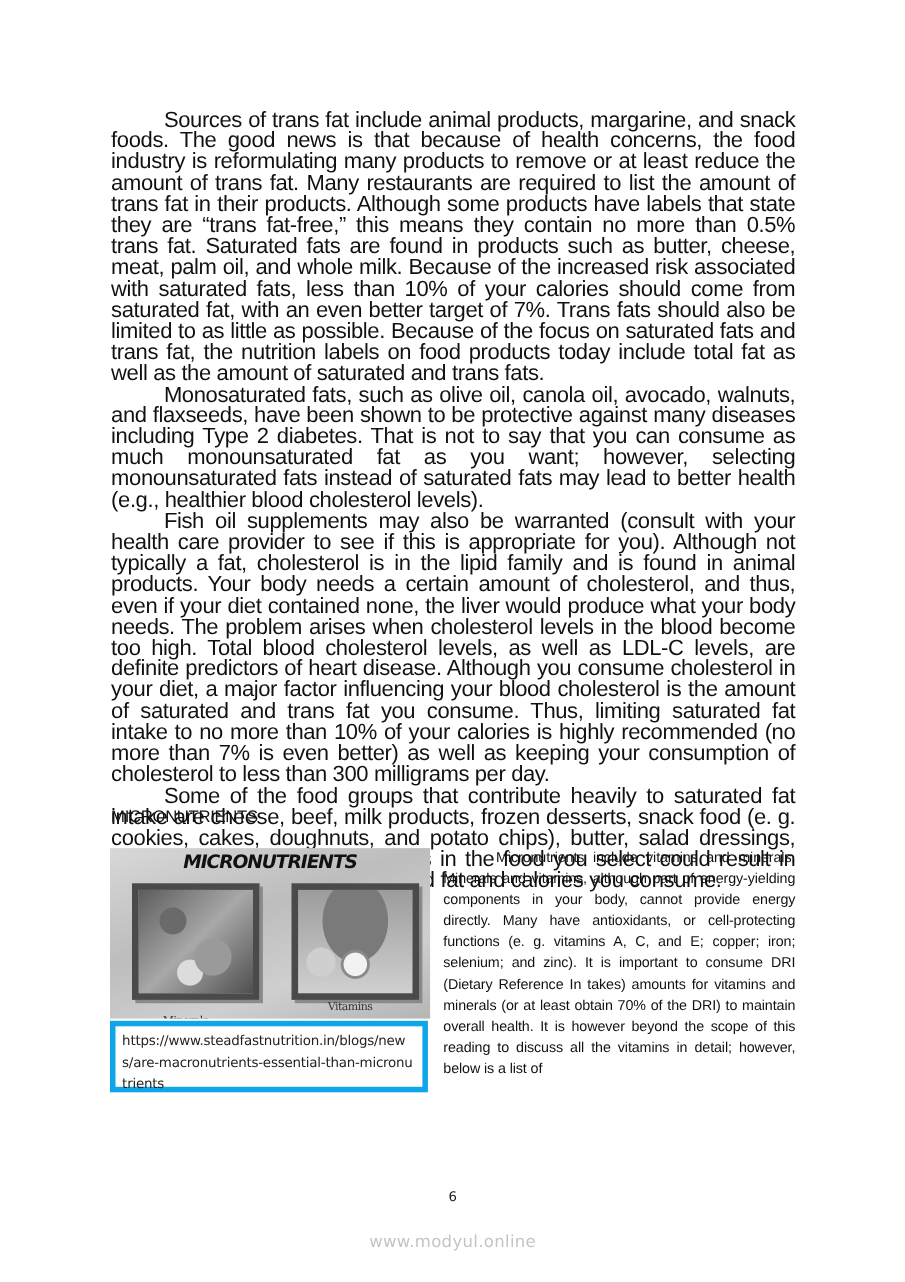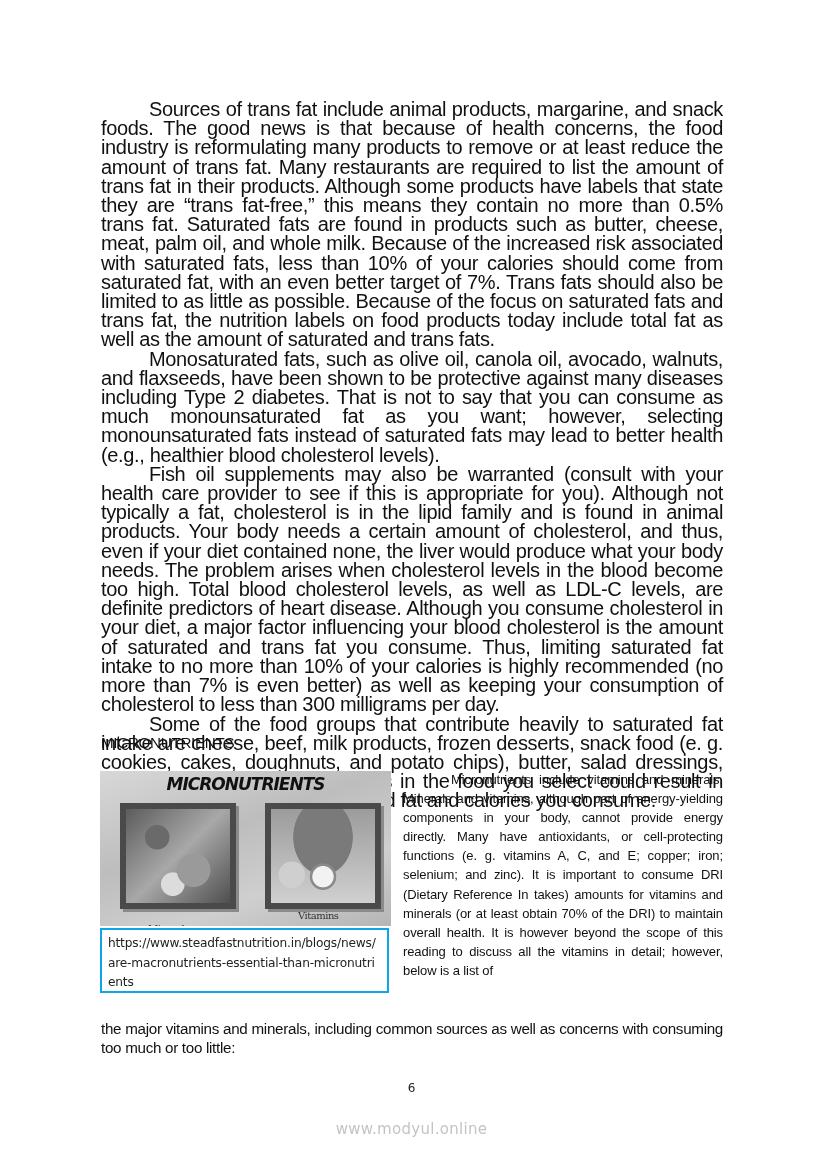--- a/index.html
+++ b/index.html
@@ -49,21 +49,21 @@
                 radial-gradient(ellipse at 50% 30%, #7a7a7a 0 40%, transparent 41%),
                 linear-gradient(180deg, #9c9c9c, #d0d0d0); }
   .frame-label {
     position: absolute; top: 139px; font-family: "DejaVu Serif", serif; font-size: 10px;
     color: #333; letter-spacing: -0.5px;
   }
   .frame-label.minerals { left: 48px; margin-top: 13px; }
   .frame-label.vitamins { left: 198px; }
   .caption-box {
     position: absolute; left: 0; top: 157px; width: 289px; height: 65px;
-    border: 2px solid #0ea5e9; box-sizing: border-box; padding: 4px 6px;
+    border: 5px solid #0ea5e9; box-sizing: border-box; padding: 4px 6px;
     font-family: "DejaVu Sans", sans-serif; font-size: 12.2px; line-height: 19.5px;
     color: #222; word-break: break-all; letter-spacing: -0.2px;
   }
   .side-text {
     position: absolute; left: 403px; top: 770px; width: 320px;
     font-family: "Liberation Sans", sans-serif; font-size: 13px; line-height: 19.1px;
     text-align: justify; letter-spacing: -0.1px;
   }
   .side-text p { margin: 0; text-indent: 48px; }
   .continue-text {
@@ -102,17 +102,16 @@
       <div class="frame-label minerals">Minerals</div>
       <div class="frame-label vitamins">Vitamins</div>
     </div>
     <div class="caption-box">https://www.steadfastnutrition.in/blogs/news/are-macronutrients-essential-than-micronutrients</div>
   </div>
 
   <div class="side-text">
     <p>Micronutrients include vitamins and minerals. Minerals and vitamins, although part of energy-yielding components in your body, cannot provide energy directly. Many have antioxidants, or cell-protecting functions (e. g. vitamins A, C, and E; copper; iron; selenium; and zinc). It is important to consume DRI (Dietary Reference In takes) amounts for vitamins and minerals (or at least obtain 70% of the DRI) to maintain overall health. It is however beyond the scope of this reading to discuss all the vitamins in detail; however, below is a list of</p>
   </div>
 
-  <div class="continue-text">the major vitamins and minerals, including common sources as well as concerns with consuming too much or too little:</div>
 
   <div class="page-number">6</div>
   <div class="watermark">www.modyul.online</div>
 </div>
 
 </body></html>

